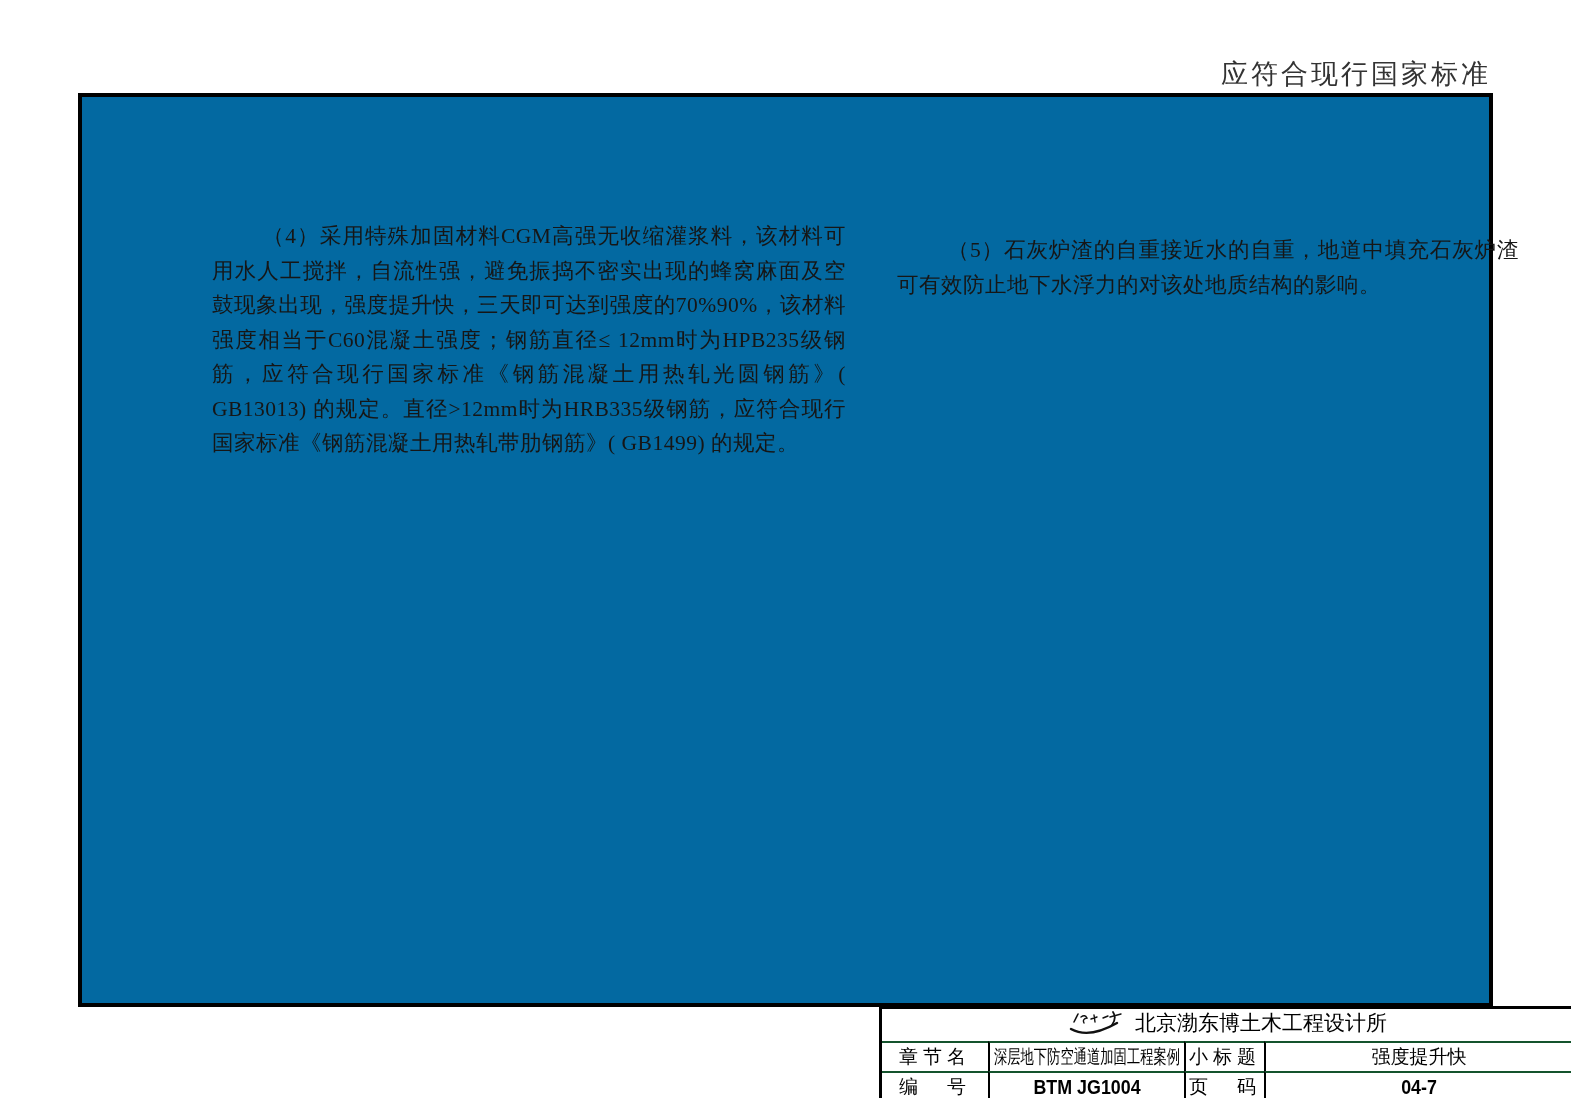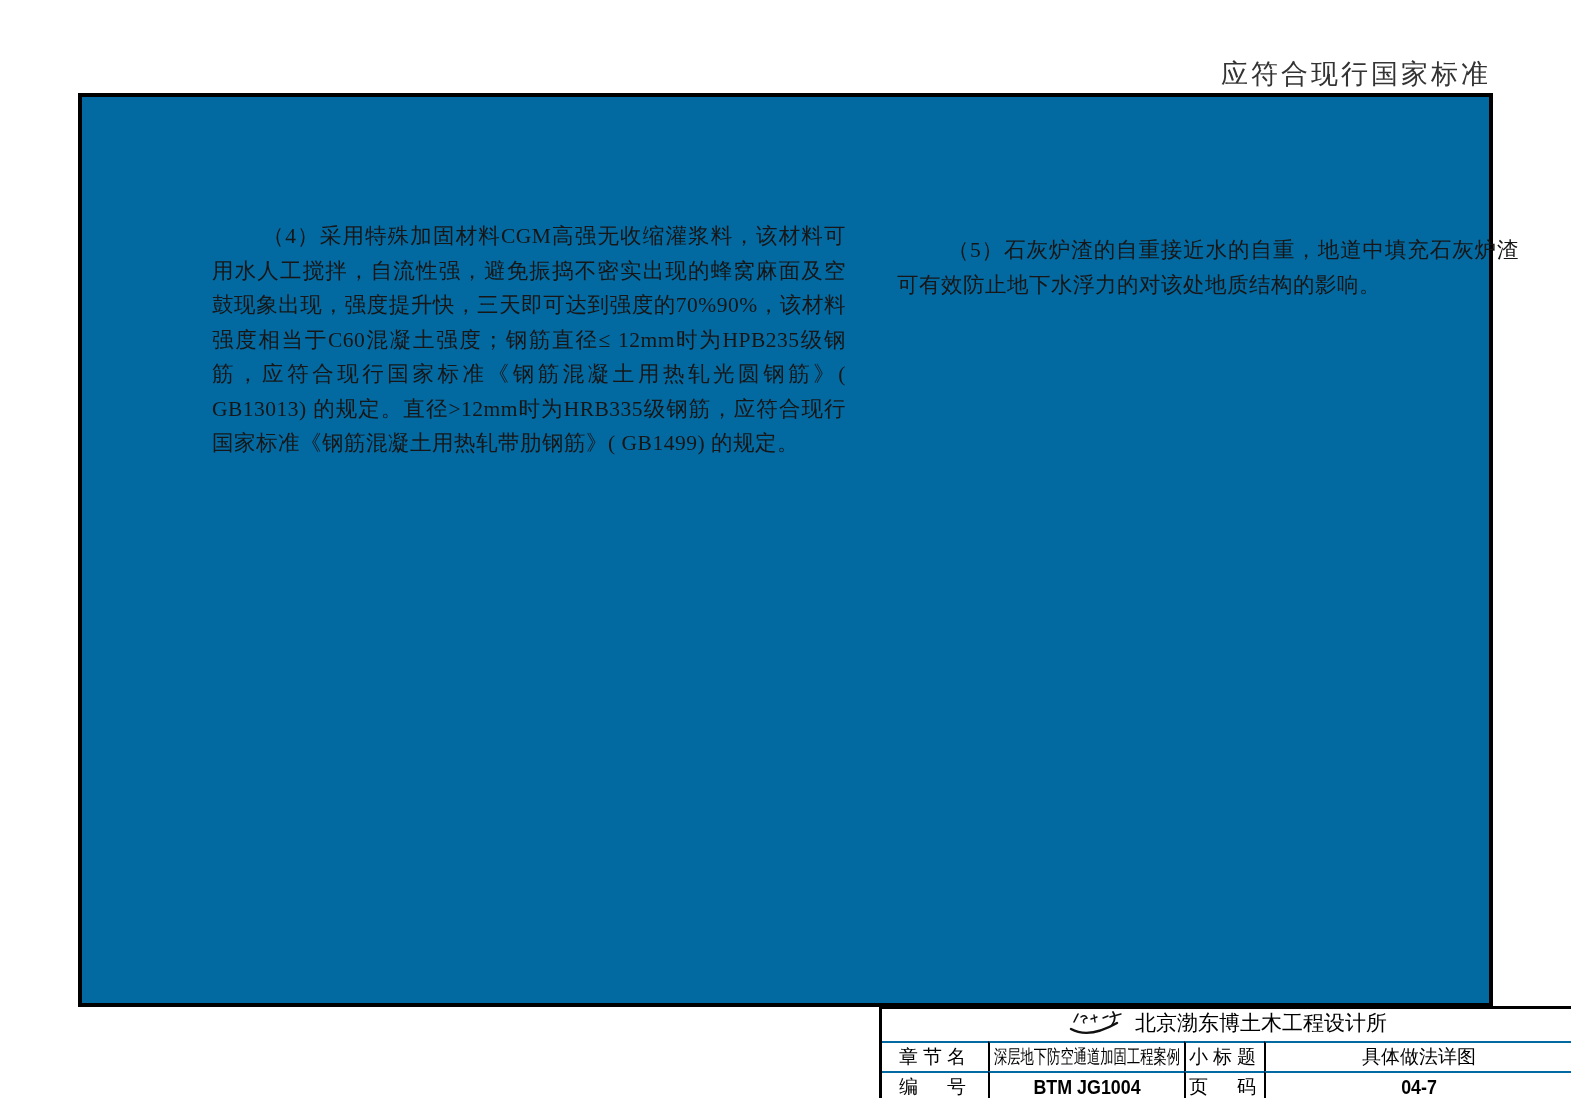--- a/index.html
+++ b/index.html
@@ -74,21 +74,21 @@
     justify-content: center;
     gap: 10px;
     font-size: 21px;
     color: #000000;
   }
   .tb-company .logo { display: inline-flex; align-items: center; }
   .cell {
     display: flex;
     align-items: center;
     justify-content: center;
-    border-top: 2px solid #0369a1;
+    border-top: 2px solid #14532d;
     font-size: 19px;
     color: #000000;
     overflow: hidden;
     white-space: nowrap;
   }
   .bl { border-left: 2px solid #000000; }
   .lbl { letter-spacing: 5px; }
   .condense {
     display: inline-block;
     transform: scaleX(0.70);
@@ -133,21 +133,21 @@
           </svg>
         </span>
         <span>北京渤东博土木工程设计所</span>
       </div>
 
       <div class="cell lbl">章节名</div>
       <div class="cell bl">
         <span class="condense">深层地下防空通道加固工程案例</span>
       </div>
       <div class="cell bl lbl">小标题</div>
-      <div class="cell bl">具体做法详图</div>
+      <div class="cell bl">强度提升快</div>
 
       <div class="cell lbl">编　号</div>
       <div class="cell bl num">
         <span class="condense">BTM JG1004</span>
       </div>
       <div class="cell bl lbl">页　码</div>
       <div class="cell bl num">
         <span class="condense">04-7</span>
       </div>
 

